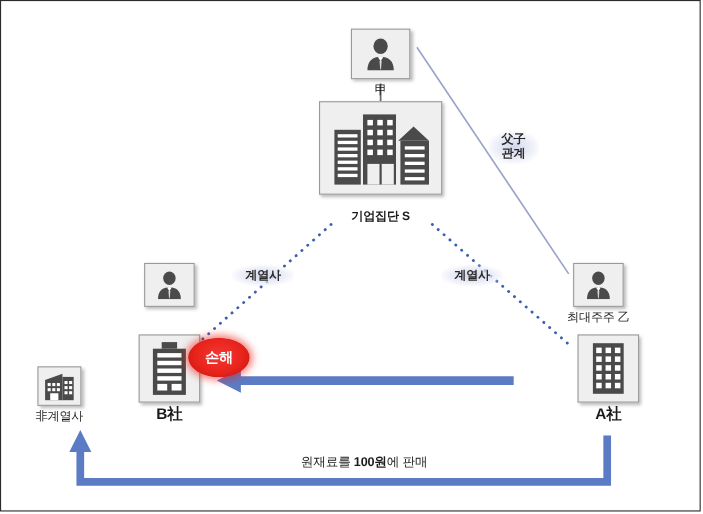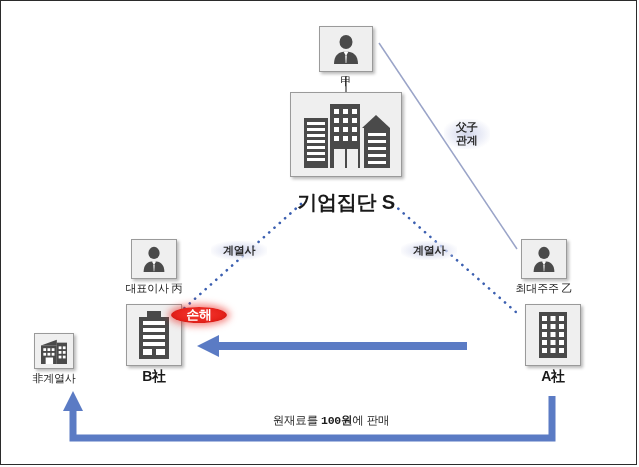--- a/index.html
+++ b/index.html
@@ -29,21 +29,21 @@
     margin:0 auto;
   }
   .caption{
     margin-top:2px;
     font-size:11px;
     color:#1a1a1a;
     white-space:nowrap;
     letter-spacing:-.2px;
   }
   .caption.bold{font-weight:bold;font-size:14px;}
-  .caption.big{font-weight:bold;font-size:20px;margin-top:12px;}
+  .caption.big{font-weight:bold;font-size:11px;margin-top:12px;}
 
   
   #node-gap   {left:313px;top:25px;width:64px;}
   #node-gap .iconbox{width:54px;height:46px;}
 
   #node-group {left:282px;top:91px;width:126px;}
   #node-group .iconbox{width:112px;height:85px;}
 
   #node-ceo   {left:110px;top:238px;width:86px;}
   #node-ceo .iconbox{width:46px;height:40px;}
@@ -56,21 +56,21 @@
 
   #node-a     {left:512px;top:303px;width:80px;}
   #node-a .iconbox{width:56px;height:62px;}
 
   #node-non   {left:16px;top:332px;width:74px;}
   #node-non .iconbox{width:40px;height:36px;}
 
   
   .badge{
     position:absolute;
-    width:56px;height:16px;
+    width:56px;height:36px;
     border-radius:50%;
     display:flex;align-items:center;justify-content:center;
     font-size:13px;font-weight:bold;color:#ffffff;
     letter-spacing:-.3px;
   }
   #badge-loss{
     left:170px;top:306px;
     background:radial-gradient(ellipse at 50% 45%, #f23a34 0%, #e8231c 55%, #c0120c 100%);
     box-shadow:0 0 7px 3px rgba(237,40,33,.55);
   }
@@ -96,21 +96,21 @@
   #label-aff-right{left:400px;top:240px;}
 
   
   .arrow-cap{position:absolute;text-align:center;white-space:nowrap;}
   #cap-mid{left:215px;top:357px;width:290px;}
   #cap-mid .main{font-size:11.5px;color:#1b1b1b;letter-spacing:-.2px;}
   #cap-mid .main b{font-weight:bold;}
   #cap-mid .sub{font-size:8.5px;color:#2b2b2b;margin-top:1px;letter-spacing:-.3px;}
   #cap-bot{left:185px;top:412px;width:290px;}
   #cap-bot .main{font-size:11.5px;color:#1b1b1b;letter-spacing:-.2px;}
-  #cap-bot .main b{font-weight:bold;font-family:Liberation Mono, monospace;}
+  #cap-bot .main b{font-weight:bold;}
 </style>
 </head>
 <body>
 
 <div id="canvas">
 
   <svg id="svg-layer" viewBox="0 0 637 465" xmlns="http://www.w3.org/2000/svg">
 
     <line x1="345" y1="75" x2="345" y2="91" stroke="#6b6b6b" stroke-width="1.6"></line>
 
@@ -186,21 +186,20 @@
 
   <div class="node" id="node-ceo">
     <div class="iconbox">
       <svg width="28" height="26" viewBox="0 0 32 30" xmlns="http://www.w3.org/2000/svg">
         <ellipse cx="16" cy="8" rx="6.5" ry="7" fill="#4a4a4a"></ellipse>
         <path d="M4 30 C4 21 9 17.5 16 17.5 C23 17.5 28 21 28 30 Z" fill="#4a4a4a"></path>
         <path d="M13.6 17.8 L16 22 L18.4 17.8 L16 17.2 Z" fill="#ffffff"></path>
         <path d="M15 21.5 L17 21.5 L16.4 29 L15.6 29 Z" fill="#d9d9d9"></path>
       </svg>
     </div>
-    <div class="caption">대표이사 丙</div>
   </div>
 
   <div class="node" id="node-share">
     <div class="iconbox">
       <svg width="28" height="26" viewBox="0 0 32 30" xmlns="http://www.w3.org/2000/svg">
         <ellipse cx="16" cy="8" rx="6.5" ry="7" fill="#4a4a4a"></ellipse>
         <path d="M4 30 C4 21 9 17.5 16 17.5 C23 17.5 28 21 28 30 Z" fill="#4a4a4a"></path>
         <path d="M13.6 17.8 L16 22 L18.4 17.8 L16 17.2 Z" fill="#ffffff"></path>
         <path d="M15 21.5 L17 21.5 L16.4 29 L15.6 29 Z" fill="#d9d9d9"></path>
       </svg>

